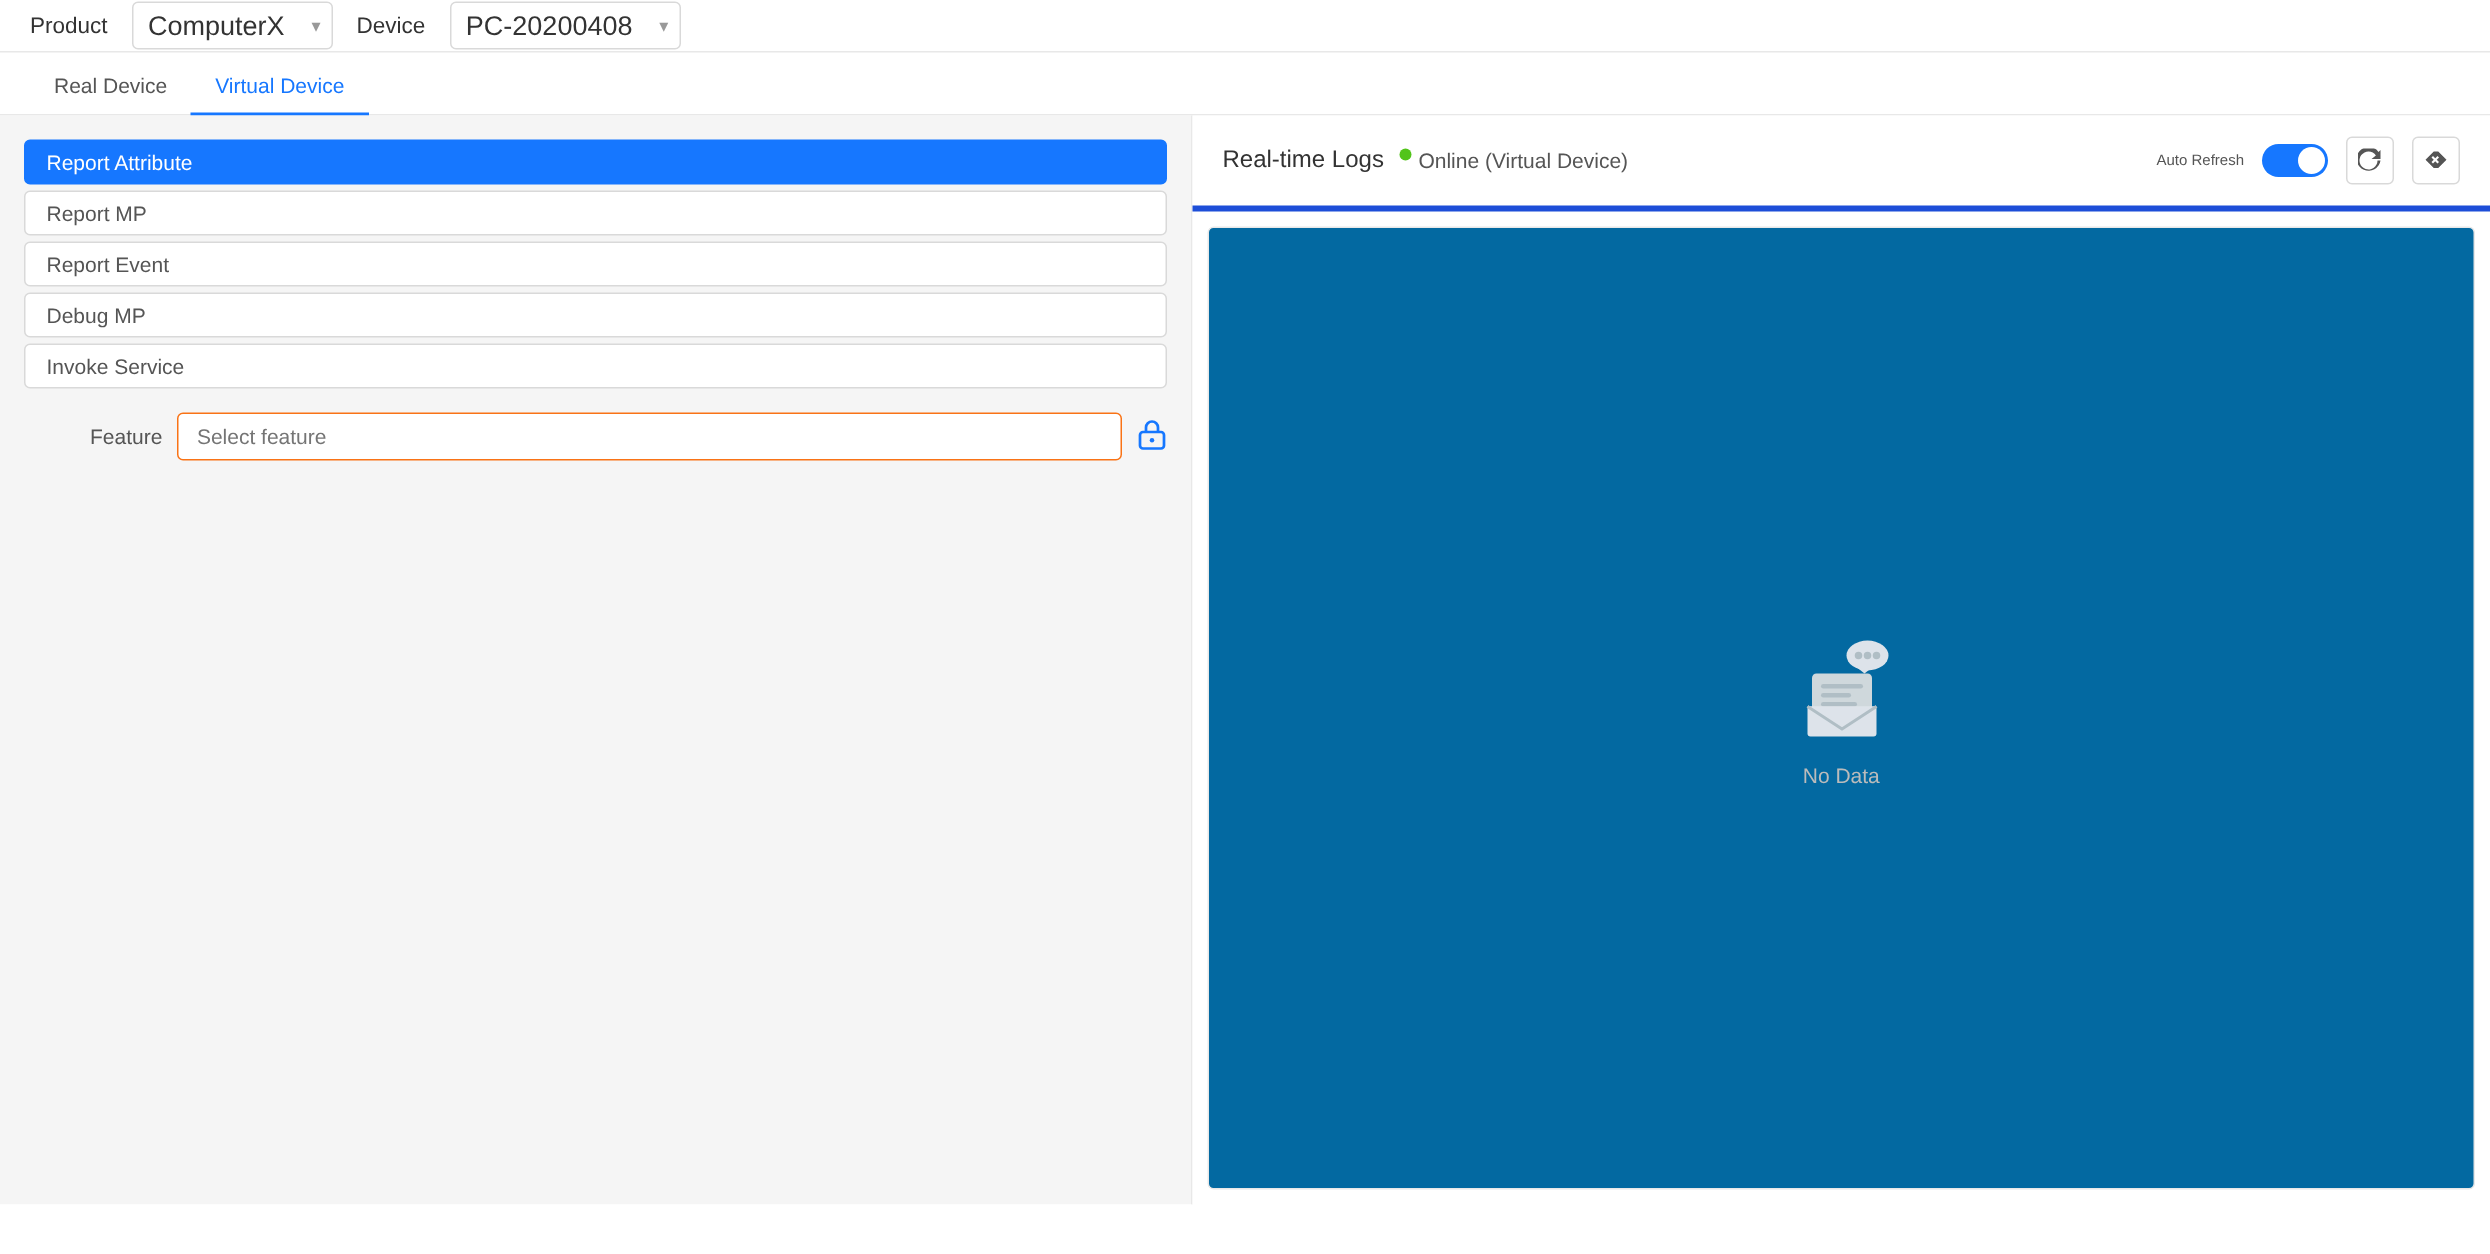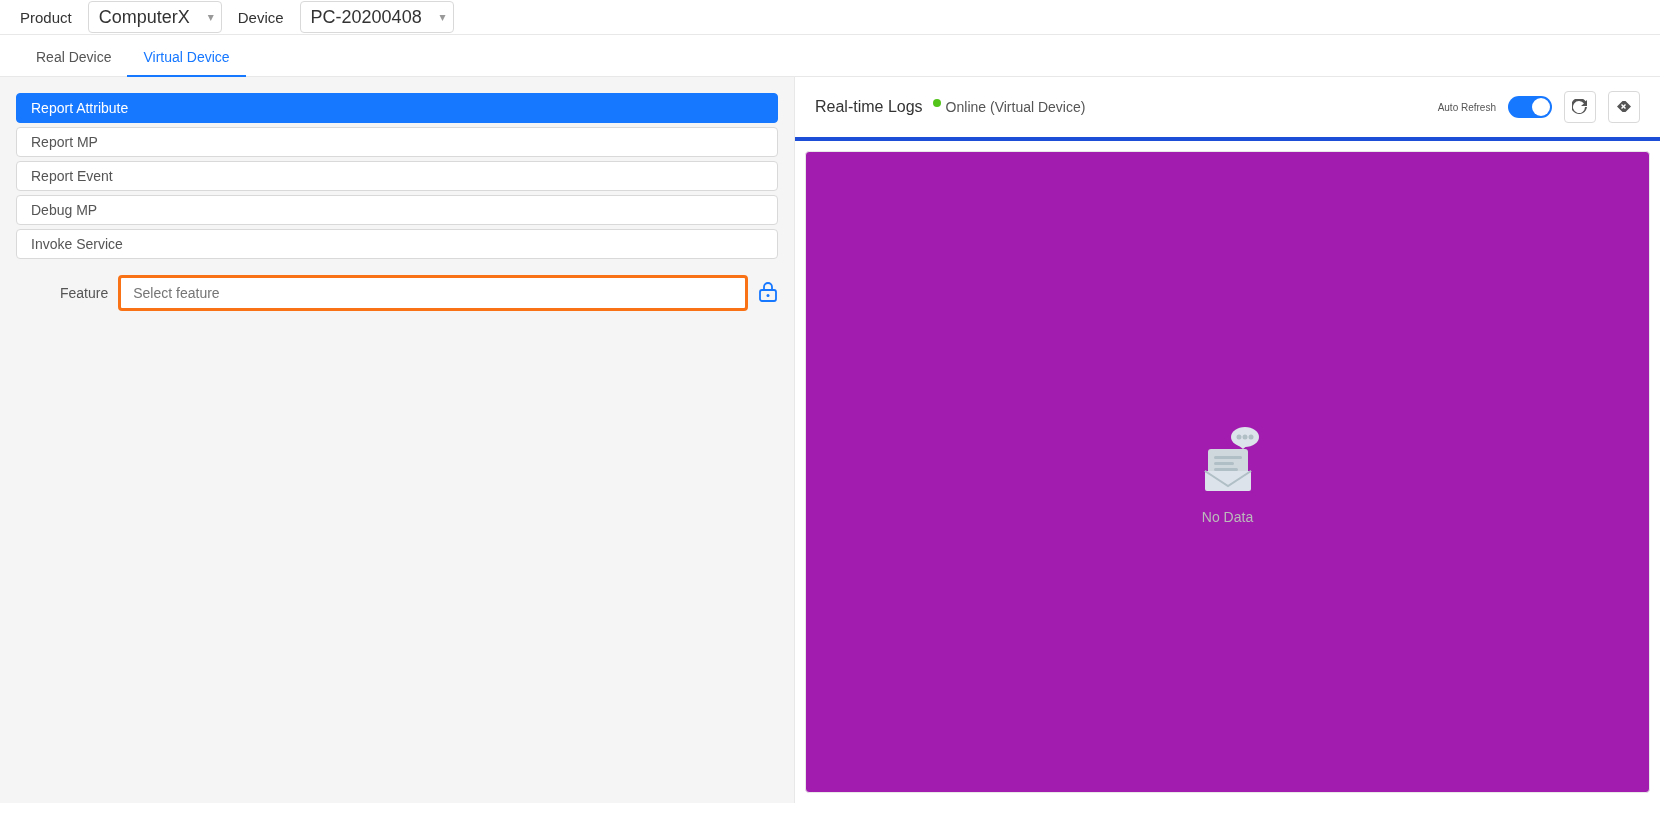--- a/index.html
+++ b/index.html
@@ -111,21 +111,21 @@
       white-space: nowrap;
       margin-left: 44px;
     }
     .feature-select-wrapper {
       flex: 1;
       position: relative;
     }
     .feature-select-wrapper input {
       width: 100%;
       padding: 7px 12px;
-      border: 3px solid #f97316;
+      border: 1px solid #f97316;
       border-radius: 4px;
       font-size: 14px;
       color: #999;
       background: #fff;
     }
     .lock-icon {
       color: #1677ff;
       font-size: 18px;
       cursor: pointer;
     }
@@ -253,21 +253,21 @@
       font-size: 16px;
     }
 
     
     .no-data-area {
       flex: 1;
       display: flex;
       flex-direction: column;
       align-items: center;
       justify-content: center;
-      background: #a21caf;
+      background: #0369a1;
       border: 1px solid #e8e8e8;
       margin: 10px;
       border-radius: 4px;
     }
     .no-data-illustration {
       display: flex;
       flex-direction: column;
       align-items: center;
       gap: 10px;
     }

